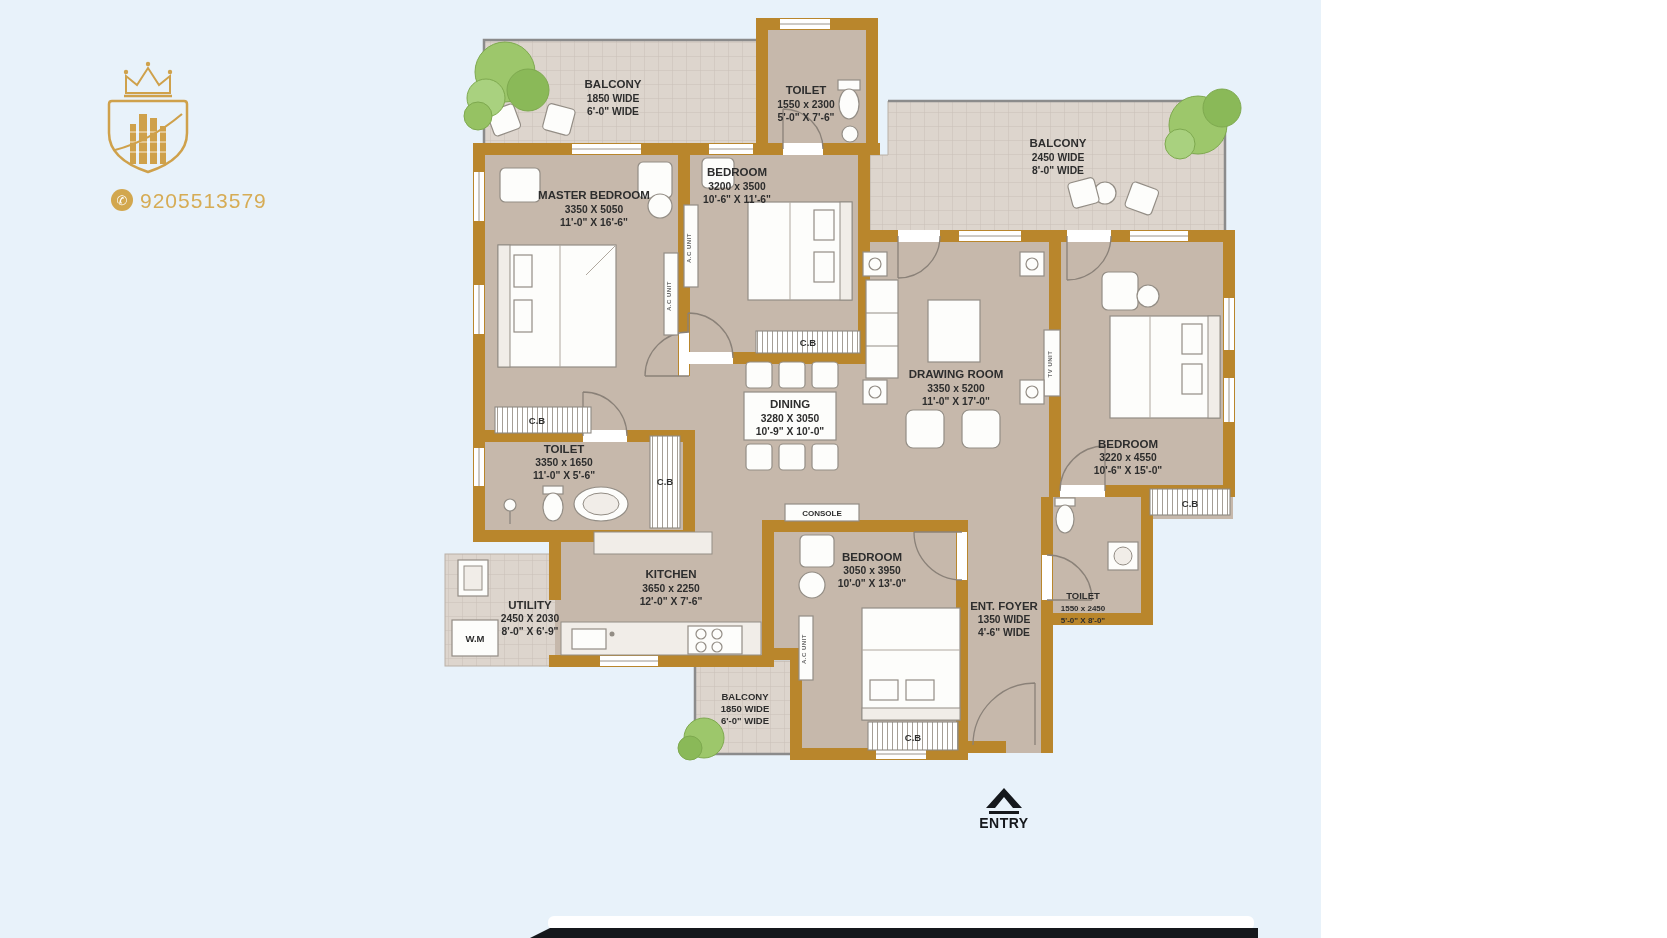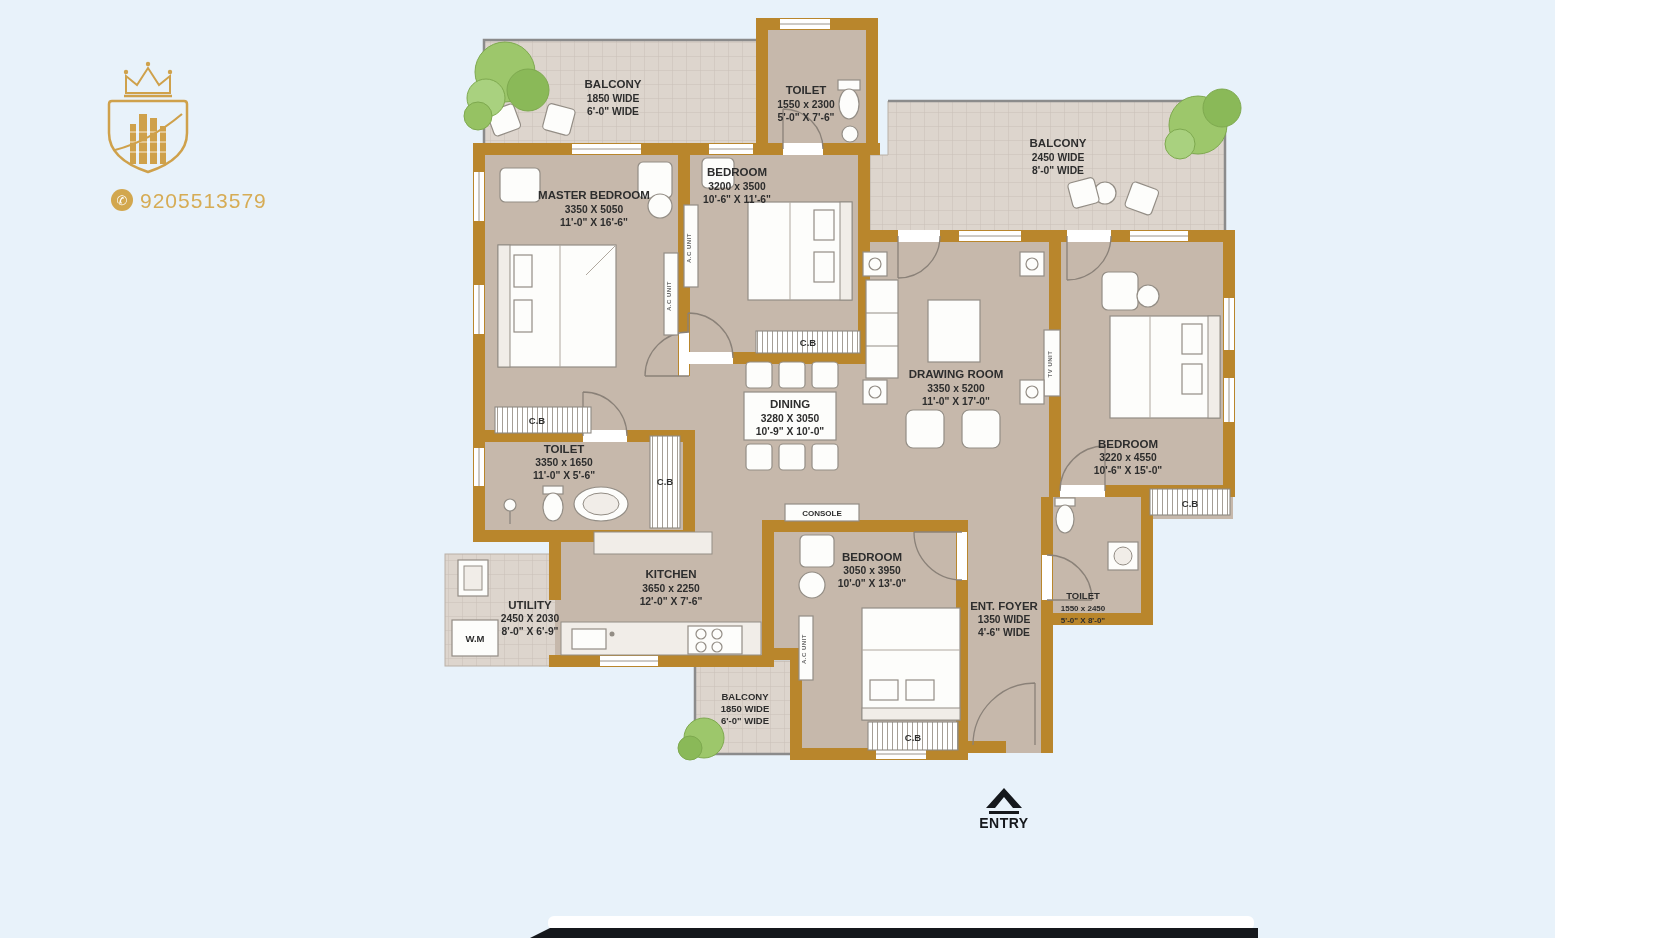--- a/index.html
+++ b/index.html
@@ -1,16 +1,16 @@
 <!DOCTYPE html>
 <html><head>
 <meta charset="utf-8">
 <style>
   html,body{margin:0;padding:0;}
-  #root{position:relative;width:1555px;height:938px;background:#e8f2fa;overflow:hidden;font-family:"Liberation Sans",sans-serif;}
+  #root{position:relative;width:1321px;height:938px;background:#e8f2fa;overflow:hidden;font-family:"Liberation Sans",sans-serif;}
   svg text{font-family:"Liberation Sans",sans-serif;}
   .wall{fill:#b9862c;}
   .floor{fill:#c6b8ab;}
   .tile{fill:url(#tiles);stroke:#b9b0a6;stroke-width:1;}
   .win{fill:#ffffff;}
   .winline{stroke:#9a948c;stroke-width:1;}
   .parapet{stroke:#8b8b8b;stroke-width:2.5;fill:none;}
   .furn{fill:#fdfdfb;stroke:#938d85;stroke-width:1.2;}
   .furn2{fill:#f1ede8;stroke:#938d85;stroke-width:1;}
   .cb{fill:url(#hatch);stroke:#8f8a84;stroke-width:1.1;}

